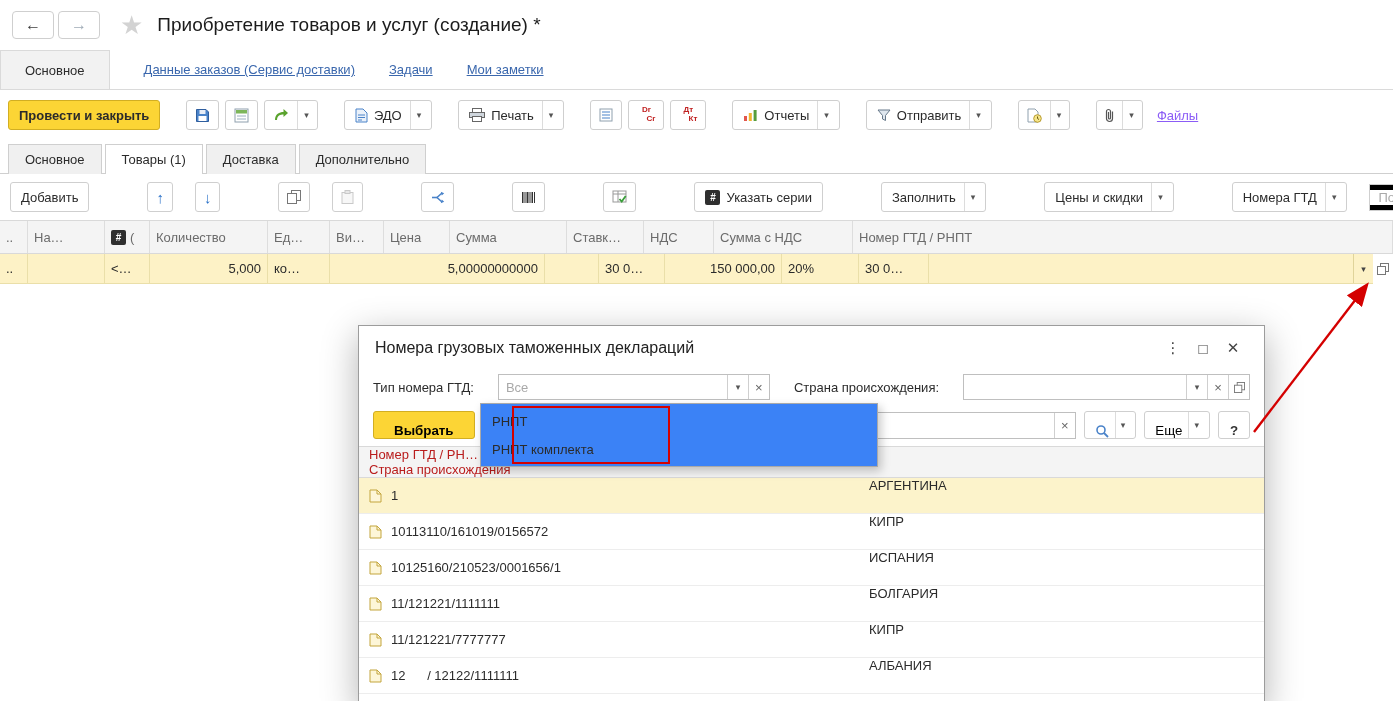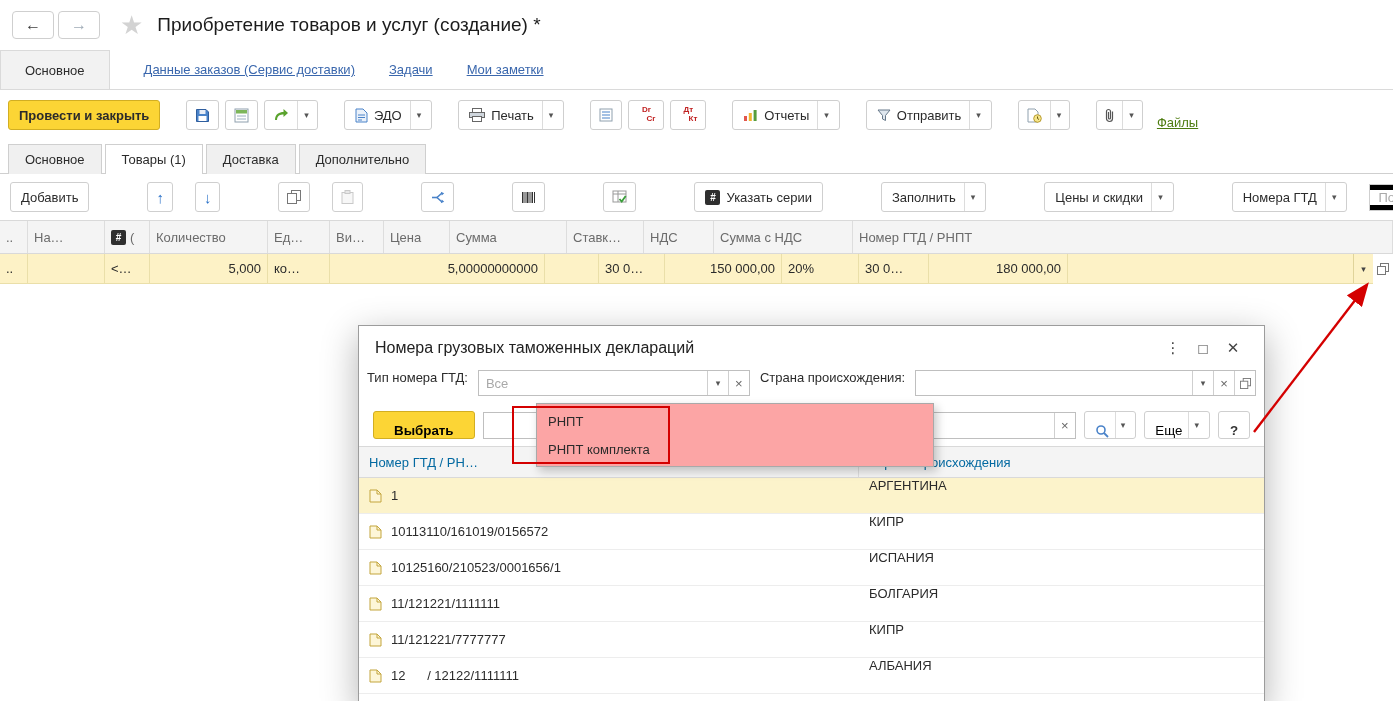--- a/index.html
+++ b/index.html
@@ -15,30 +15,30 @@
     display:flex; align-items:center; justify-content:center; font-size:16px; color:#3c3c3c; cursor:pointer; }
   .navbtn.fwd { color:#9fabb6; }
   .star { font-size:26px; color:#d3d3d3; margin:0 10px 0 16px; line-height:1; }
   .page-title { font-size:19px; color:#1c1c1c; }
   
   .linkbar { display:flex; align-items:stretch; border-bottom:1px solid #dadada; height:40px; }
   .linkbar-tab { display:flex; align-items:center; background:#f2f2f2; border:1px solid #dadada; border-bottom:none; padding:0 24px; cursor:pointer; }
   .linkbar-links { display:flex; align-items:center; gap:34px; padding-left:34px; }
   .linkbar-links a { color:#3a67ad; text-decoration:underline; cursor:pointer; }
   
-  .toolbar { display:flex; align-items:flex-end; padding:10px 8px; height:50px; gap:6px; }
+  .toolbar { display:flex; align-items:center; padding:10px 8px; height:50px; gap:6px; }
   .btn { height:30px; display:inline-flex; align-items:center; gap:6px; padding:0 10px;
     border:1px solid #cfcfcf; border-radius:3px; background:#fff; font-size:13px; color:#2b2b2b; cursor:pointer; white-space:nowrap; }
   .btn.primary { background:#fcd535; border-color:#d2ae22; font-weight:700; }
   .btn .caret { font-size:9px; color:#555; border-left:1px solid #dcdcdc; padding-left:6px; margin-left:2px; align-self:stretch; display:flex; align-items:center; }
   .btn.icon-only { padding:0 8px; }
   .gap { width:14px; flex:0 0 auto; }
   .drcr { display:flex; flex-direction:column; line-height:1.1; font-size:8px; font-weight:700; color:#c02020; width:18px; }
   .drcr .b { align-self:flex-end; }
-  .file-link { color:#4d7c0f; text-decoration:underline; margin-left:8px; cursor:pointer; }
+  .file-link { color:#8b5cf6; text-decoration:underline; margin-left:8px; cursor:pointer; }
   
   .doctabs { display:flex; align-items:flex-end; padding:0 8px; border-bottom:1px solid #cfcfcf; height:34px; gap:3px; }
   .doctab { background:#f0f0f0; border:1px solid #cfcfcf; border-bottom:none; padding:7px 16px; position:relative; top:1px; cursor:pointer; }
   .doctab.active { background:#fff; }
   
   .gridbar { display:flex; align-items:center; padding:8px 10px; height:46px; gap:22px; }
   .arrow-up, .arrow-down { color:#2e74c9; font-weight:700; font-size:15px; }
   .hash-badge { width:15px; height:15px; background:#2f2f2f; color:#fff; font-size:10px; font-weight:700;
     display:inline-flex; align-items:center; justify-content:center; border-radius:2px; }
   .search-box { margin-left:auto; width:212px; height:27px; border:1px solid #cfcfcf; display:flex; align-items:center; background:#000000; }
@@ -57,45 +57,45 @@
   .gc.last { justify-content:flex-end; padding:0; border-right:none; }
   .cell-caret { width:20px; align-self:stretch; display:flex; align-items:center; justify-content:center;
     font-size:9px; color:#444; border-left:1px solid #e0d49a; cursor:pointer; }
   .row-ext { width:20px; display:flex; align-items:center; justify-content:center; background:#fff; cursor:pointer; }
   
   .dialog { position:absolute; left:358px; top:325px; width:907px; height:380px; background:#fff;
     border:1px solid #9c9c9c; box-shadow:0 10px 34px rgba(0,0,0,.3); z-index:10; }
   .dlg-head { display:flex; align-items:center; height:44px; padding:12px 16px; }
   .dlg-title { flex:1; font-size:16px; color:#222; }
   .dlg-ctl { width:30px; height:28px; display:flex; align-items:center; justify-content:center; color:#444; font-size:15px; cursor:pointer; }
-  .dlg-filters { display:flex; gap:10px; padding:0 8px; height:34px; }
+  .dlg-filters { display:flex; align-items:center; gap:24px; padding:0 14px; height:34px; }
   .combo { display:flex; align-items:stretch; height:26px; border:1px solid #bfbfbf; background:#fff; }
   .combo input { border:none; outline:none; padding:0 7px; font:inherit; min-width:0; flex:1; }
   .cseg { width:21px; border-left:1px solid #cfcfcf; display:flex; align-items:center; justify-content:center; color:#555; cursor:pointer; }
   .cseg.caret-seg { font-size:9px; }
   .cseg.clear-seg { font-size:13px; color:#666; }
   .combo.type { width:272px; }
   .combo.country { flex:1; }
   .dlg-cmd { display:flex; align-items:center; gap:8px; padding:0 14px; height:42px; }
   .btn-small { height:28px; display:inline-flex; align-items:flex-end; gap:5px; padding:0 10px;
     border:1px solid #cfcfcf; border-radius:3px; background:#fff; cursor:pointer; white-space:nowrap; }
   .btn-small.yellow { background:#fcd535; border-color:#d2ae22; font-weight:700; padding:0 20px; }
   .btn-small .caret { font-size:9px; color:#555; border-left:1px solid #dcdcdc; padding-left:5px; margin-left:1px; align-self:stretch; display:flex; align-items:center; }
   .btn-small.help { width:32px; justify-content:center; font-weight:700; color:#333; }
   .dlg-search { flex:1; height:27px; }
-  .dlg-thead { display:flex; height:32px; background:#f4f4f4; border-top:1px solid #d9d9d9; border-bottom:1px solid #d9d9d9; color:#0369a1; }
+  .dlg-thead { display:flex; height:32px; background:#f4f4f4; border-top:1px solid #d9d9d9; border-bottom:1px solid #d9d9d9; color:#b91c1c;flex-direction:column; }
   .th1 { width:500px; display:flex; align-items:center; padding:0 10px; border-right:1px solid #dddddd; }
   .th2 { flex:1; display:flex; align-items:center; padding:0 10px; }
   .dlg-row { display:flex; height:36px; border-bottom:1px solid #ededed; cursor:pointer; }
   .dlg-row.selected { background:#fcf3cb; }
   .rc1 { width:500px; display:flex; align-items:center; gap:9px; padding:0 10px; }
   .rc2 { flex:1; display:flex; align-items:flex-start; padding:0 10px; }
   .numtext { white-space:pre; }
   
-  .popup { position:absolute; left:536px; top:403px; width:398px; height:64px; background:#fca5a5;
+  .popup { position:absolute; left:480px; top:403px; width:398px; height:64px; background:#3b82f6;
     border:1px solid #a9a9a9; box-shadow:3px 4px 9px rgba(0,0,0,.22); z-index:30; padding-top:3px; }
   .popup-item { height:28px; display:flex; align-items:center; padding:0 11px; cursor:pointer; }
   .anno-rect { position:absolute; left:512px; top:406px; width:158px; height:58px; border:2px solid #d40000; z-index:40; pointer-events:none; }
   .anno-arrow { position:absolute; left:1240px; top:272px; width:153px; height:168px; z-index:50; pointer-events:none; }
   svg { display:block; }
 </style>
 </head>
 <body>
 
 <div class="titlebar">
@@ -406,23 +406,20 @@
         <span>30 0…</span>
       </div>
     <div class="gc w8 num">
         <span>150 000,00</span>
       </div>
     <div class="gc w9">
         <span>20%</span>
       </div>
     <div class="gc w10">
         <span>30 0…</span>
-      </div>
-    <div class="gc w11 num">
-        <span>180 000,00</span>
       </div>
     <div class="gc wlast last">
       <span></span>
       <span class="cell-caret">▾</span>
     </div>
     <div class="row-ext">
       <span>
           <svg width="12" height="12" viewBox="0 0 12 12">
             <rect x="3.5" y="0.5" width="8" height="8" fill="#fff" stroke="#777"></rect>
             <rect x="0.5" y="3.5" width="8" height="8" fill="#fff" stroke="#777"></rect>

